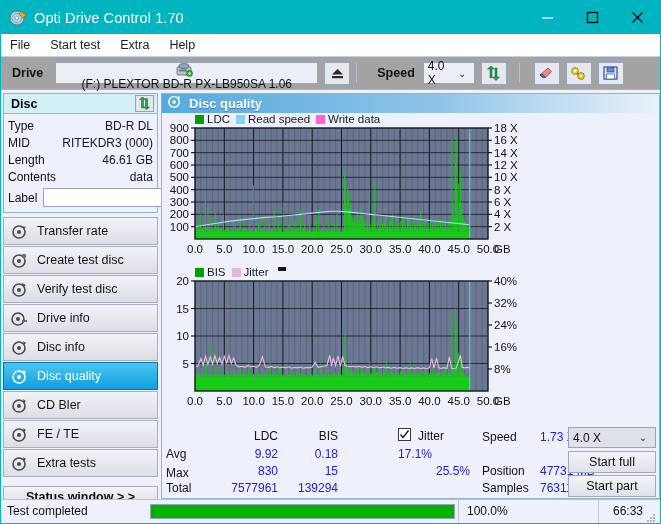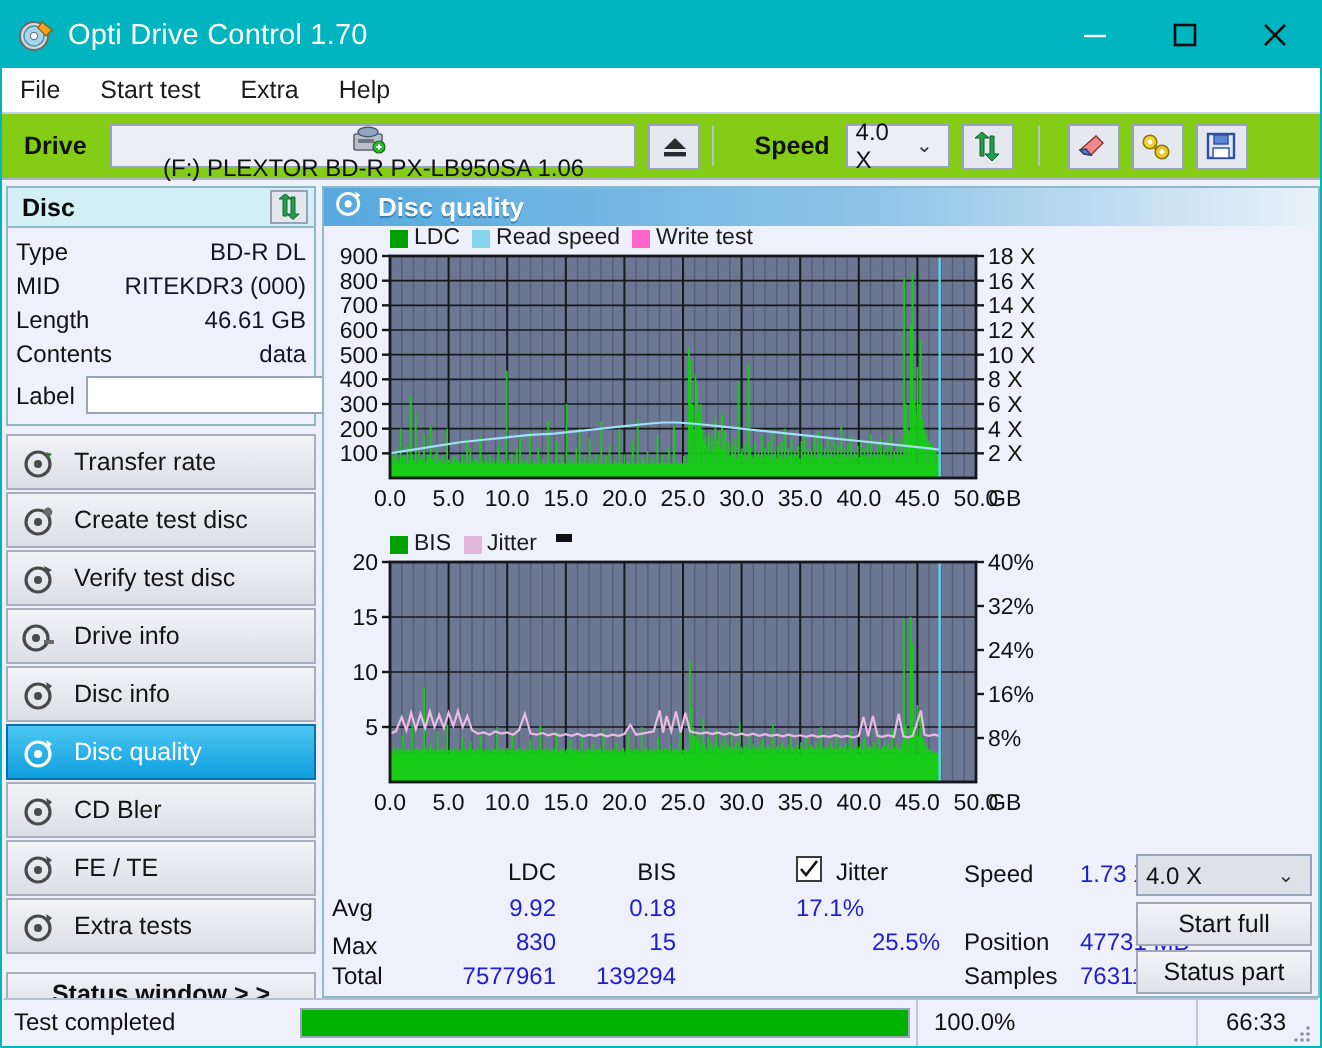--- a/index.html
+++ b/index.html
@@ -46,21 +46,21 @@
     padding-left: 9px; border-bottom: 1px solid #c8cfe6;
   }
   .menu-item {
     font-size: 12.5px; color: #1b1b1b; padding: 2px 9px 2px 0px;
     margin-right: 11px; white-space: nowrap;
   }
 
   
   .drivebar {
     position: absolute; left: 0; top: 56px; width: 659px; height: 33px;
-    background: #84cc16; display: flex; align-items: center;
+    background: #a3a3a3; display: flex; align-items: center;
     border-bottom: 1px solid #a9b3d0;
   }
   .drive-label {
     font-size: 12.5px; font-weight: bold; color: #121212;
     margin-left: 11px; margin-right: 12px; white-space: nowrap;
   }
   .combo {
     height: 22px; background: #eceef6; border: 1px solid #9aa3bd;
     display: flex; align-items: center; font-size: 12px; color: #111;
     position: relative; padding: 0 4px;
@@ -421,21 +421,21 @@
         <span class="lg">
           <i class="swatch" style="background:#00a000"></i>
           <span>LDC</span>
         </span>
         <span class="lg">
           <i class="swatch" style="background:#87d4ef"></i>
           <span>Read speed</span>
         </span>
         <span class="lg">
           <i class="swatch" style="background:#ff66cc"></i>
-          <span>Write test</span>
+          <span>Write data</span>
         </span>
       </div>
       <svg id="svg-ldc" width="497" height="153">
           <rect x="33" y="15" width="293" height="111" fill="#6b7793"></rect>
           <line x1="38.86" y1="15" x2="38.86" y2="126" stroke="#555f74" stroke-width="0.7"></line>
           <line x1="44.72" y1="15" x2="44.72" y2="126" stroke="#555f74" stroke-width="0.7"></line>
           <line x1="50.58" y1="15" x2="50.58" y2="126" stroke="#555f74" stroke-width="0.7"></line>
           <line x1="56.44" y1="15" x2="56.44" y2="126" stroke="#555f74" stroke-width="0.7"></line>
           <line x1="62.3" y1="15" x2="62.3" y2="126" stroke="#16181c" stroke-width="1"></line>
           <line x1="68.16" y1="15" x2="68.16" y2="126" stroke="#555f74" stroke-width="0.7"></line>
@@ -1259,21 +1259,21 @@
     <span class="cell" style="left:320px;top:39px;">Position</span>
     <span class="cell val" style="left:378px;top:39px;">47731 MB</span>
     <span class="cell" style="left:320px;top:56px;">Samples</span>
     <span class="cell val" style="left:378px;top:56px;">763112</span>
 
     <div class="cell combo" style="left:406px;top:2px;width:88px;height:21px;background:#dfe1e9;">
       <span>4.0 X</span>
       <span class="caret">⌄</span>
     </div>
     <div class="cell btn3d" style="left:406px;top:26px;width:88px;height:22px;">Start full</div>
-    <div class="cell btn3d" style="left:406px;top:50px;width:88px;height:22px;">Status part</div>
+    <div class="cell btn3d" style="left:406px;top:50px;width:88px;height:22px;">Start part</div>
   </div>
 
   <div class="statusbar">
     <span class="sb-text">Test completed</span>
     <div class="sb-prog">
       <div class="fill" id="prog-fill" style="width: 100%;"></div>
     </div>
     <span class="sb-pct">100.0%</span>
     <span class="sb-time">66:33</span>
     <span class="grip">

